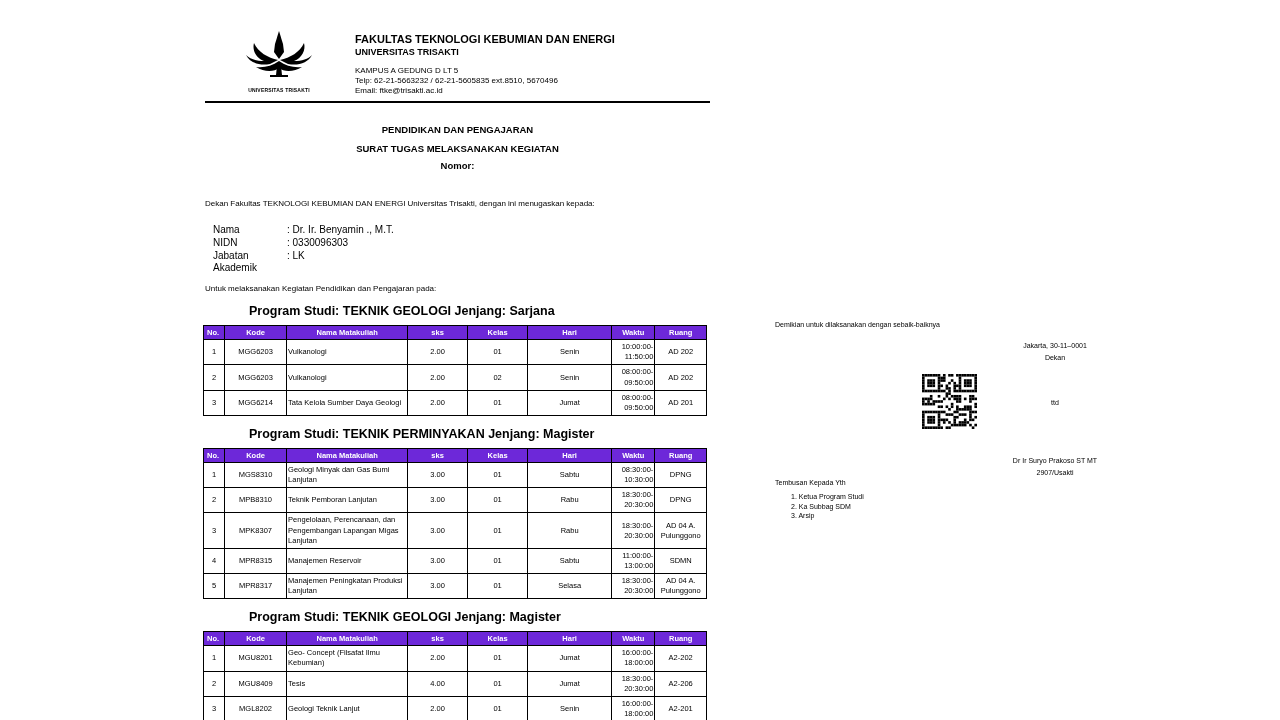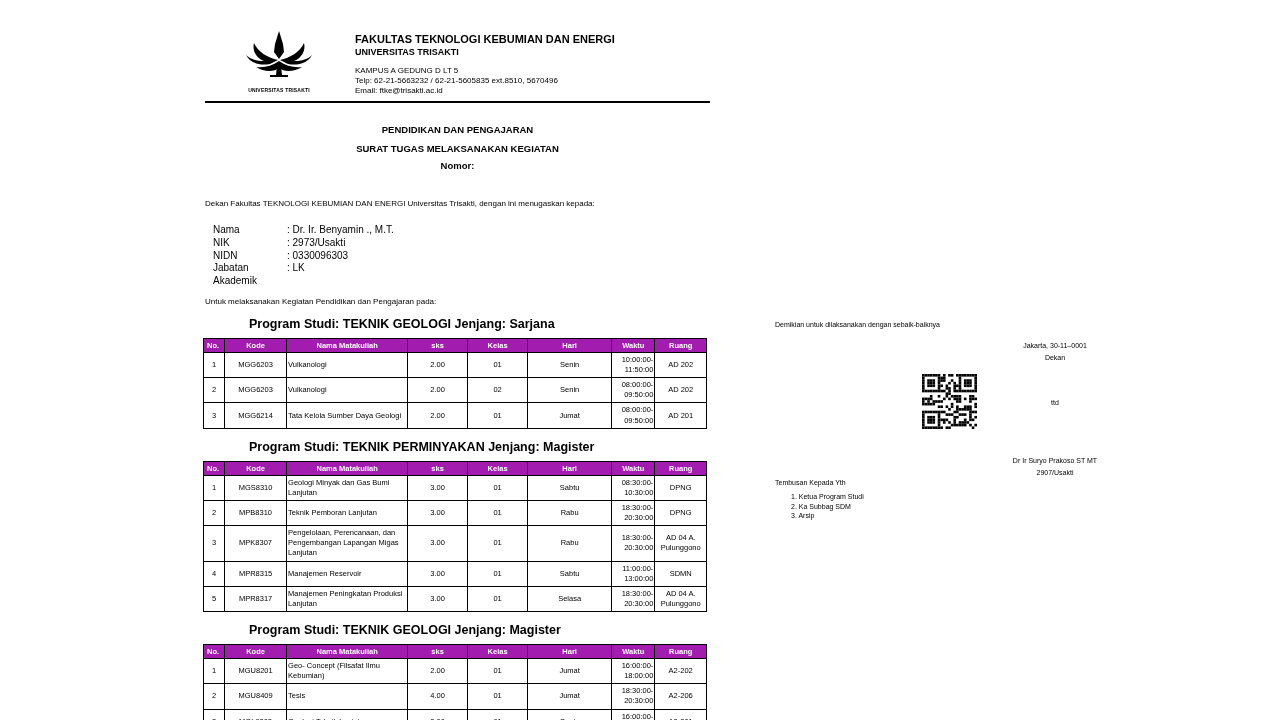--- a/index.html
+++ b/index.html
@@ -32,21 +32,21 @@
   .recipient { margin-top: 16px; padding-left: 8px; font-size: 10px; }
   .recipient .rrow { display: flex; line-height: 12.8px; }
   .recipient .rlabel { width: 74px; flex: none; }
 
   .assignment { font-size: 8px; margin-top: 9px; }
 
   .section-heading { font-size: 12.5px; font-weight: bold; margin-top: 11px; margin-bottom: 7px; padding-left: 44px; }
 
   table.sched { border-collapse: collapse; table-layout: fixed; width: 504px; margin-left: -2px; }
   table.sched th {
-    background: #a21caf; color: #fff; font-size: 7.5px; font-weight: bold;
+    background: #6d28d9; color: #fff; font-size: 7.5px; font-weight: bold;
     border: 1px solid #000; padding: 2px 2px; text-align: center;
   }
   table.sched td {
     border: 1px solid #000; font-size: 7.5px; padding: 2px 1px;
     text-align: center; vertical-align: middle; line-height: 1.35;
     word-wrap: break-word;
   }
   table.sched .c0 { width: 20px; }
   table.sched .c1 { width: 59px; }
   table.sched .c2 { width: 115px; }
@@ -110,24 +110,20 @@
     <div class="title-line">SURAT TUGAS MELAKSANAKAN KEGIATAN</div>
     <div class="title-nomor">Nomor:</div>
   </div>
 
   <p class="intro">Dekan Fakultas TEKNOLOGI KEBUMIAN DAN ENERGI Universitas Trisakti, dengan ini menugaskan kepada:</p>
 
   <div class="recipient" id="recipient">
       <div class="rrow">
         <span class="rlabel">Nama</span>
         <span>: Dr. Ir. Benyamin ., M.T.</span>
-      </div>
-      <div class="rrow">
-        <span class="rlabel">NIK</span>
-        <span>: 2973/Usakti</span>
       </div>
       <div class="rrow">
         <span class="rlabel">NIDN</span>
         <span>: 0330096303</span>
       </div>
       <div class="rrow">
         <span class="rlabel">Jabatan Akademik</span>
         <span>: LK</span>
       </div>
     </div>

